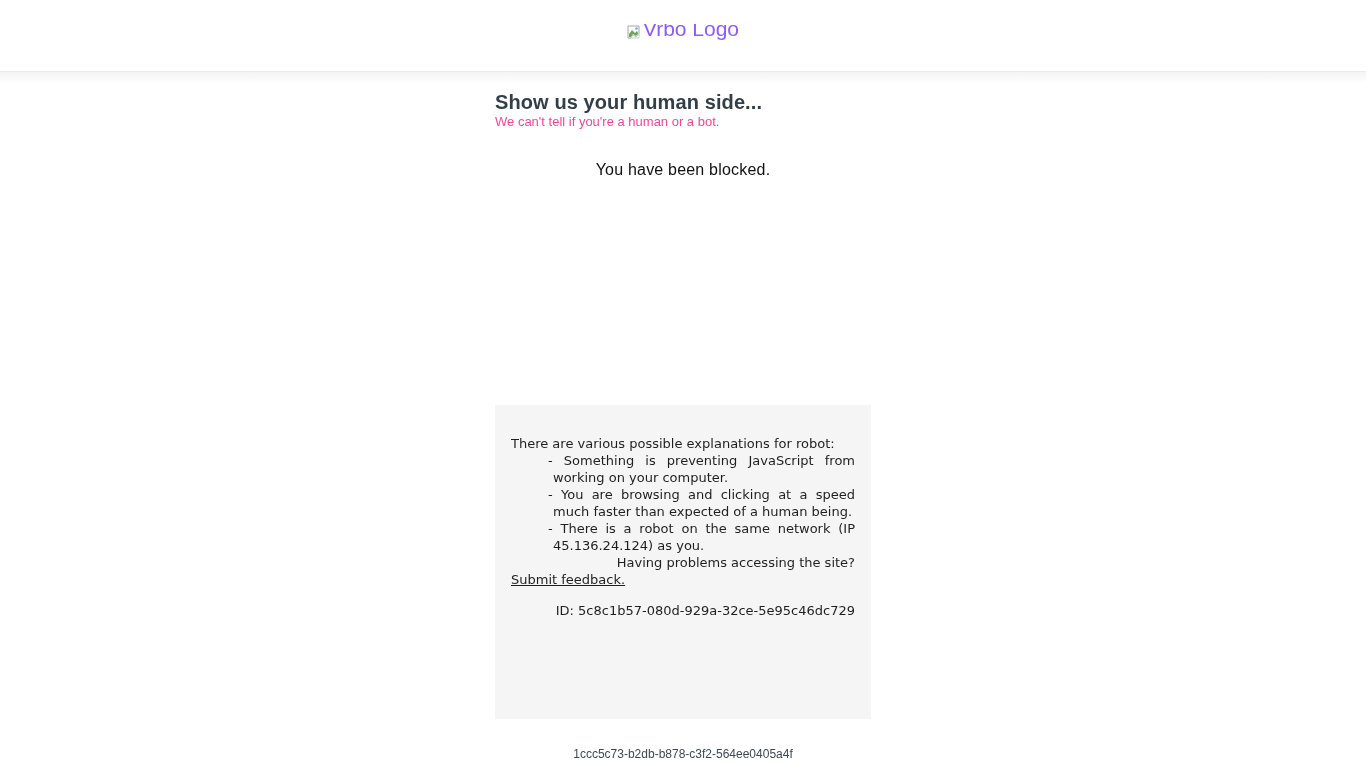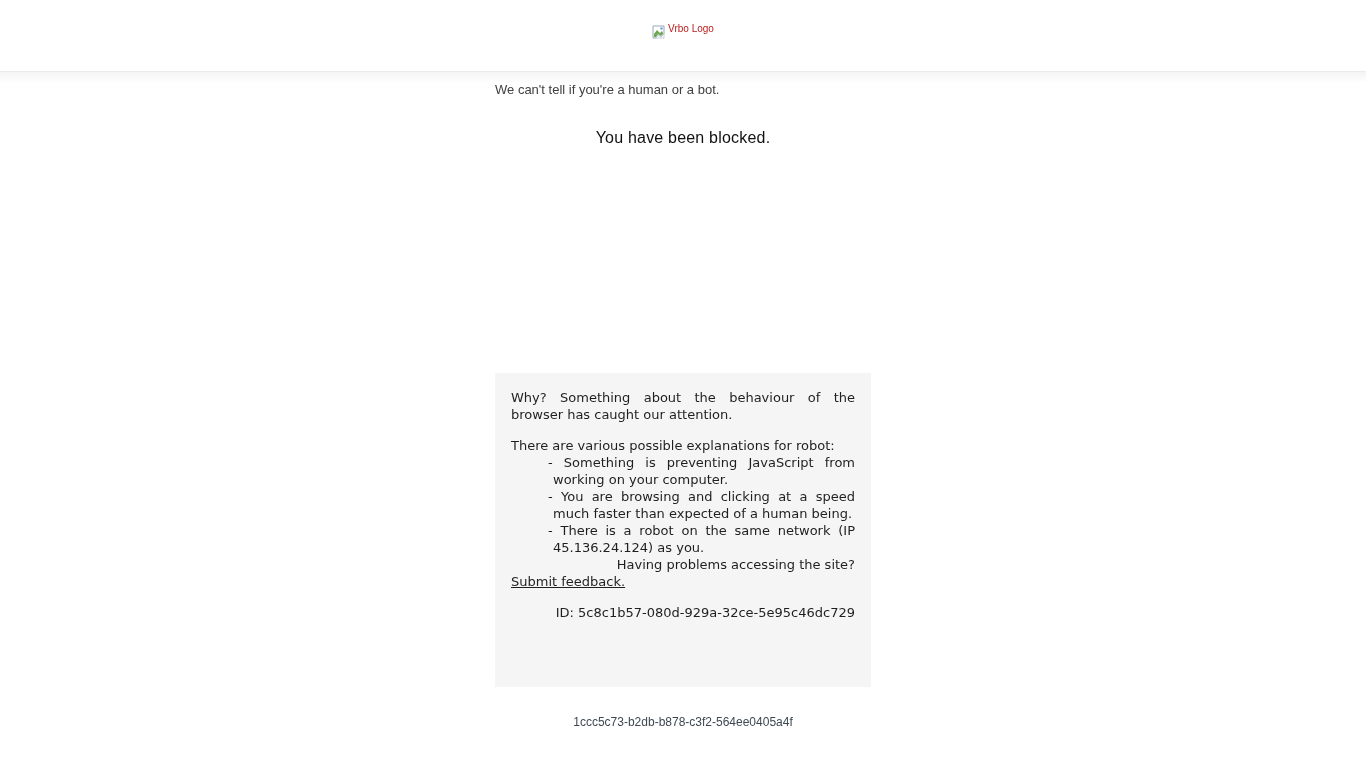--- a/index.html
+++ b/index.html
@@ -31,45 +31,44 @@
   }
   .broken-img {
     display: inline-flex;
     align-items: flex-start;
     height: 17px;
     overflow: hidden;
   }
   .broken-img svg { flex: 0 0 auto; margin-top: 1px; }
   .alt-text {
     font-family: "Liberation Sans", sans-serif;
-    font-size: 10px;
+    font-size: 21px;
     line-height: 22px;
     margin-top: -6px;
-    color: #b91c1c;
+    color: #8b5cf6;
     white-space: nowrap;
   }
 
   
   .main-col {
     width: 376px;
     margin: 0 auto;
     position: relative;
   }
   .page-title {
     margin-top: 19px;
     font-family: "Liberation Sans", sans-serif;
     font-size: 20px;
     font-weight: 700;
     color: #333f48;
     letter-spacing: 0.1px;
   }
   .page-subtitle {
-    margin-top: 10px;
     font-size: 13px;
-    color: #404040;
+    color: #ec4899;
   }
   .blocked-message {
     margin-top: 32px;
     text-align: center;
     font-family: Liberation Sans, sans-serif;
     font-size: 16px;
     color: #111111;
     letter-spacing: 0.2px;
   }
 
@@ -120,25 +119,25 @@
         <polygon points="2,9 5,5 8,8 10,6 11,8 11,9 9,11 6,9 4,12 2,12" fill="#6fa653"></polygon>
         <circle cx="9.5" cy="3.5" r="1.3" fill="#7aa7d8"></circle>
         <polygon points="4,13 6,10 9,12 12,9 12,13" fill="#ffffff" stroke="#b9c4cf" stroke-width="0.8"></polygon>
       </svg>
       <span class="alt-text">Vrbo Logo</span>
     </span>
   </a>
 </div>
 
 <div class="main-col">
+  <div class="page-title">Show us your human side...</div>
   <div class="page-subtitle">We can't tell if you're a human or a bot.</div>
   <div class="blocked-message">You have been blocked.</div>
 
   <div class="info-box">
-    <p>Why? Something about the behaviour of the browser has caught our attention.</p>
     <div class="box-gap"></div>
     <p>There are various possible explanations for robot:</p>
     <div class="explanation-item">- Something is preventing JavaScript from working on your computer.</div>
     <div class="explanation-item">- You are browsing and clicking at a speed much faster than expected of a human being.</div>
     <div class="explanation-item">- There is a robot on the same network (IP 45.136.24.124) as you.</div>
     <div class="having-problems">Having problems accessing the site?</div>
     <div><a class="feedback-link">Submit feedback.</a></div>
     <div class="box-gap"></div>
     <div class="box-id">ID: 5c8c1b57-080d-929a-32ce-5e95c46dc729</div>
   </div>

